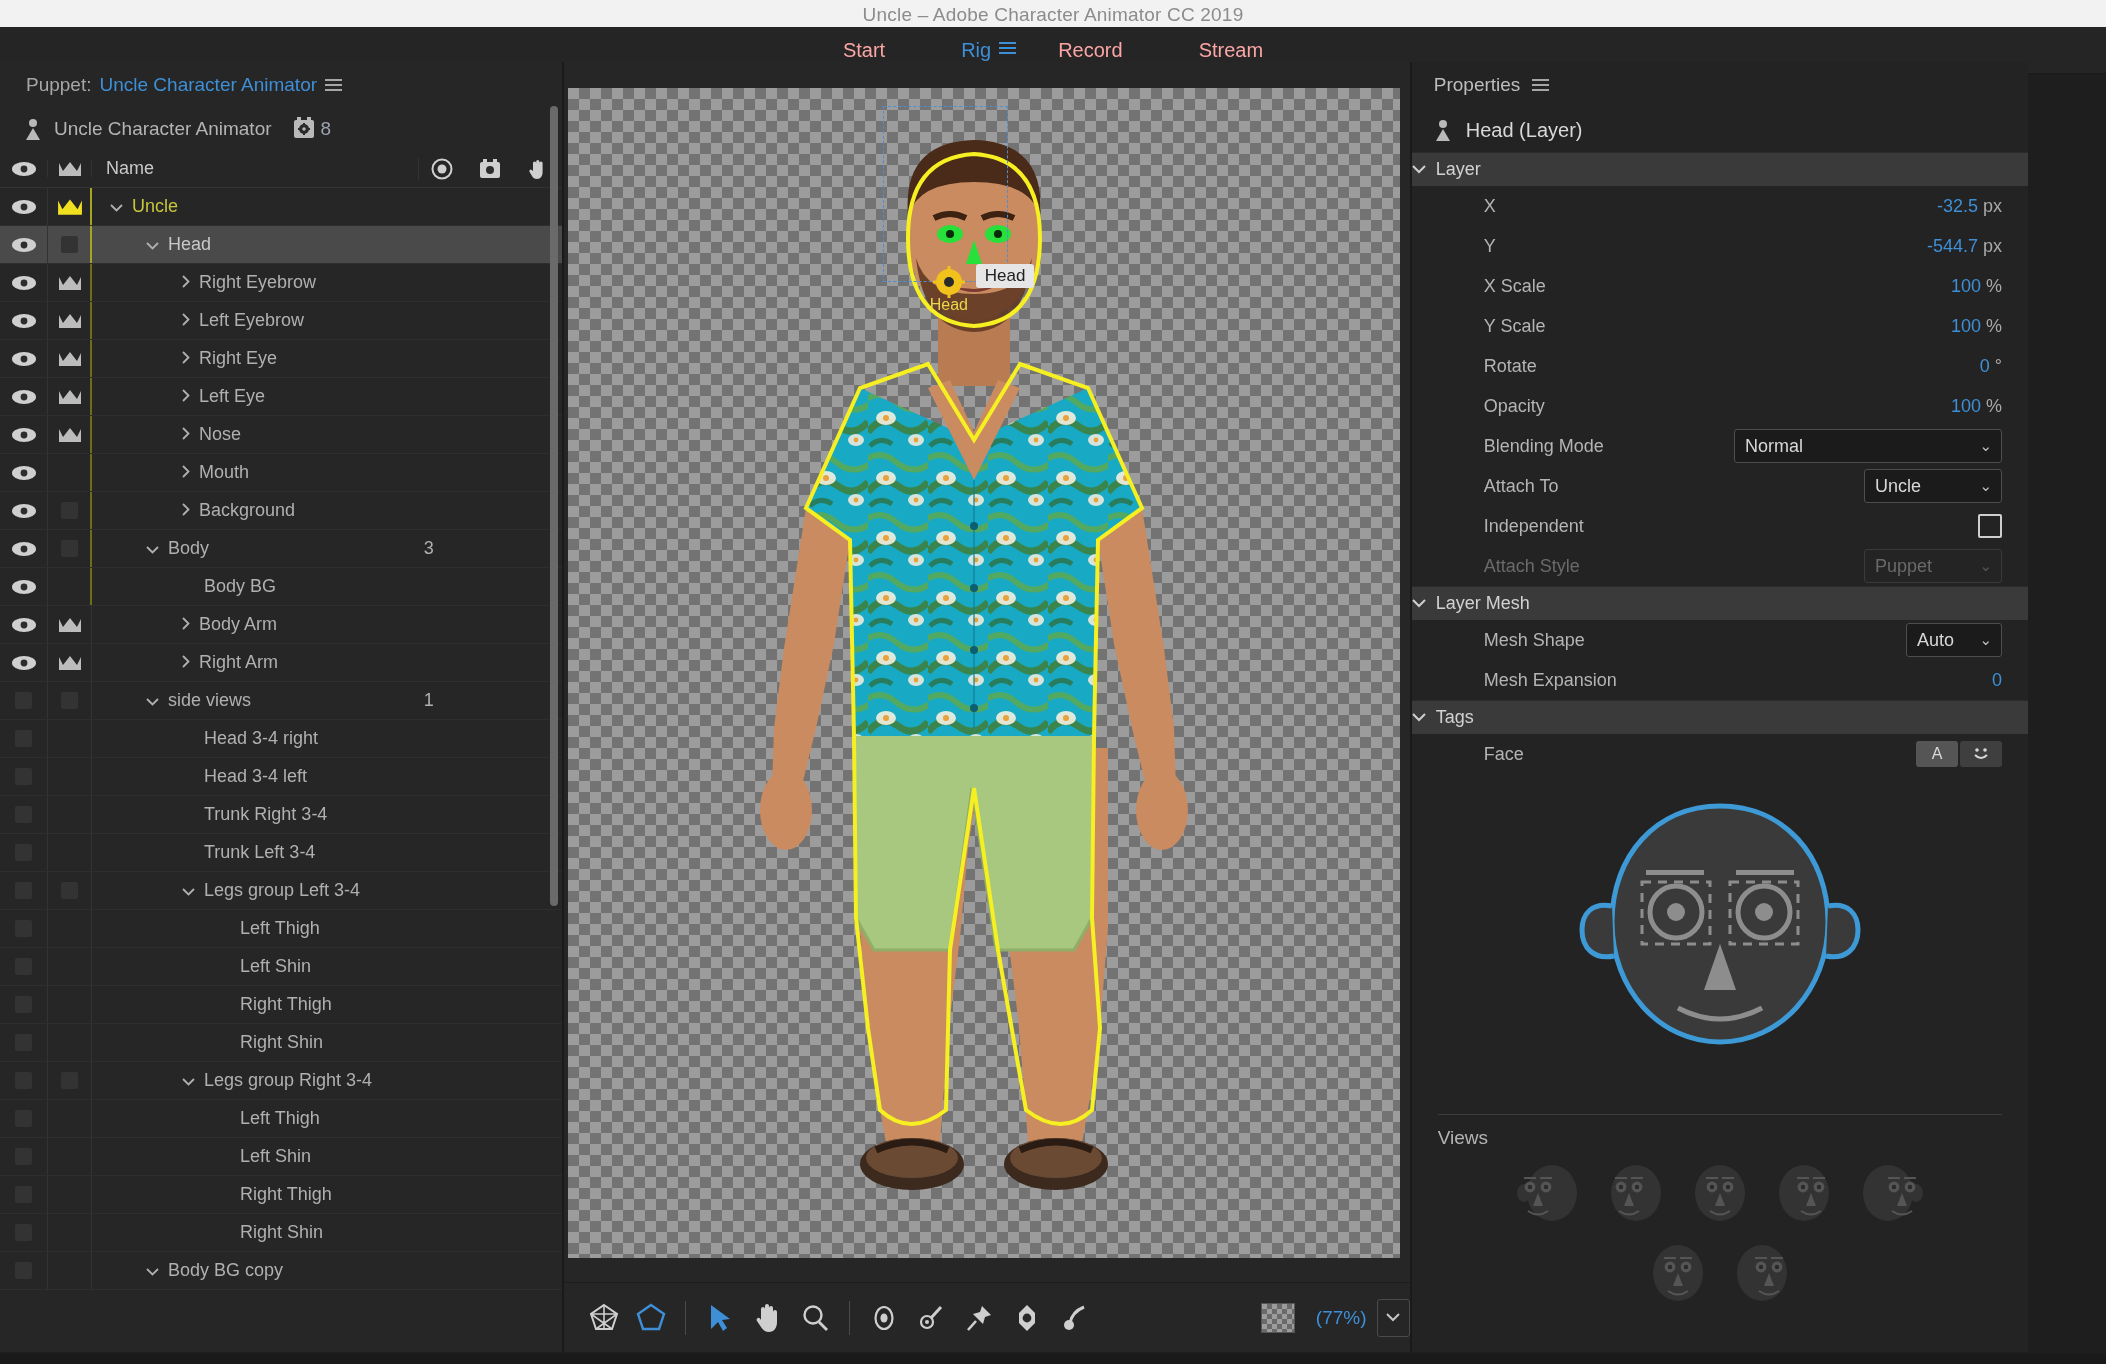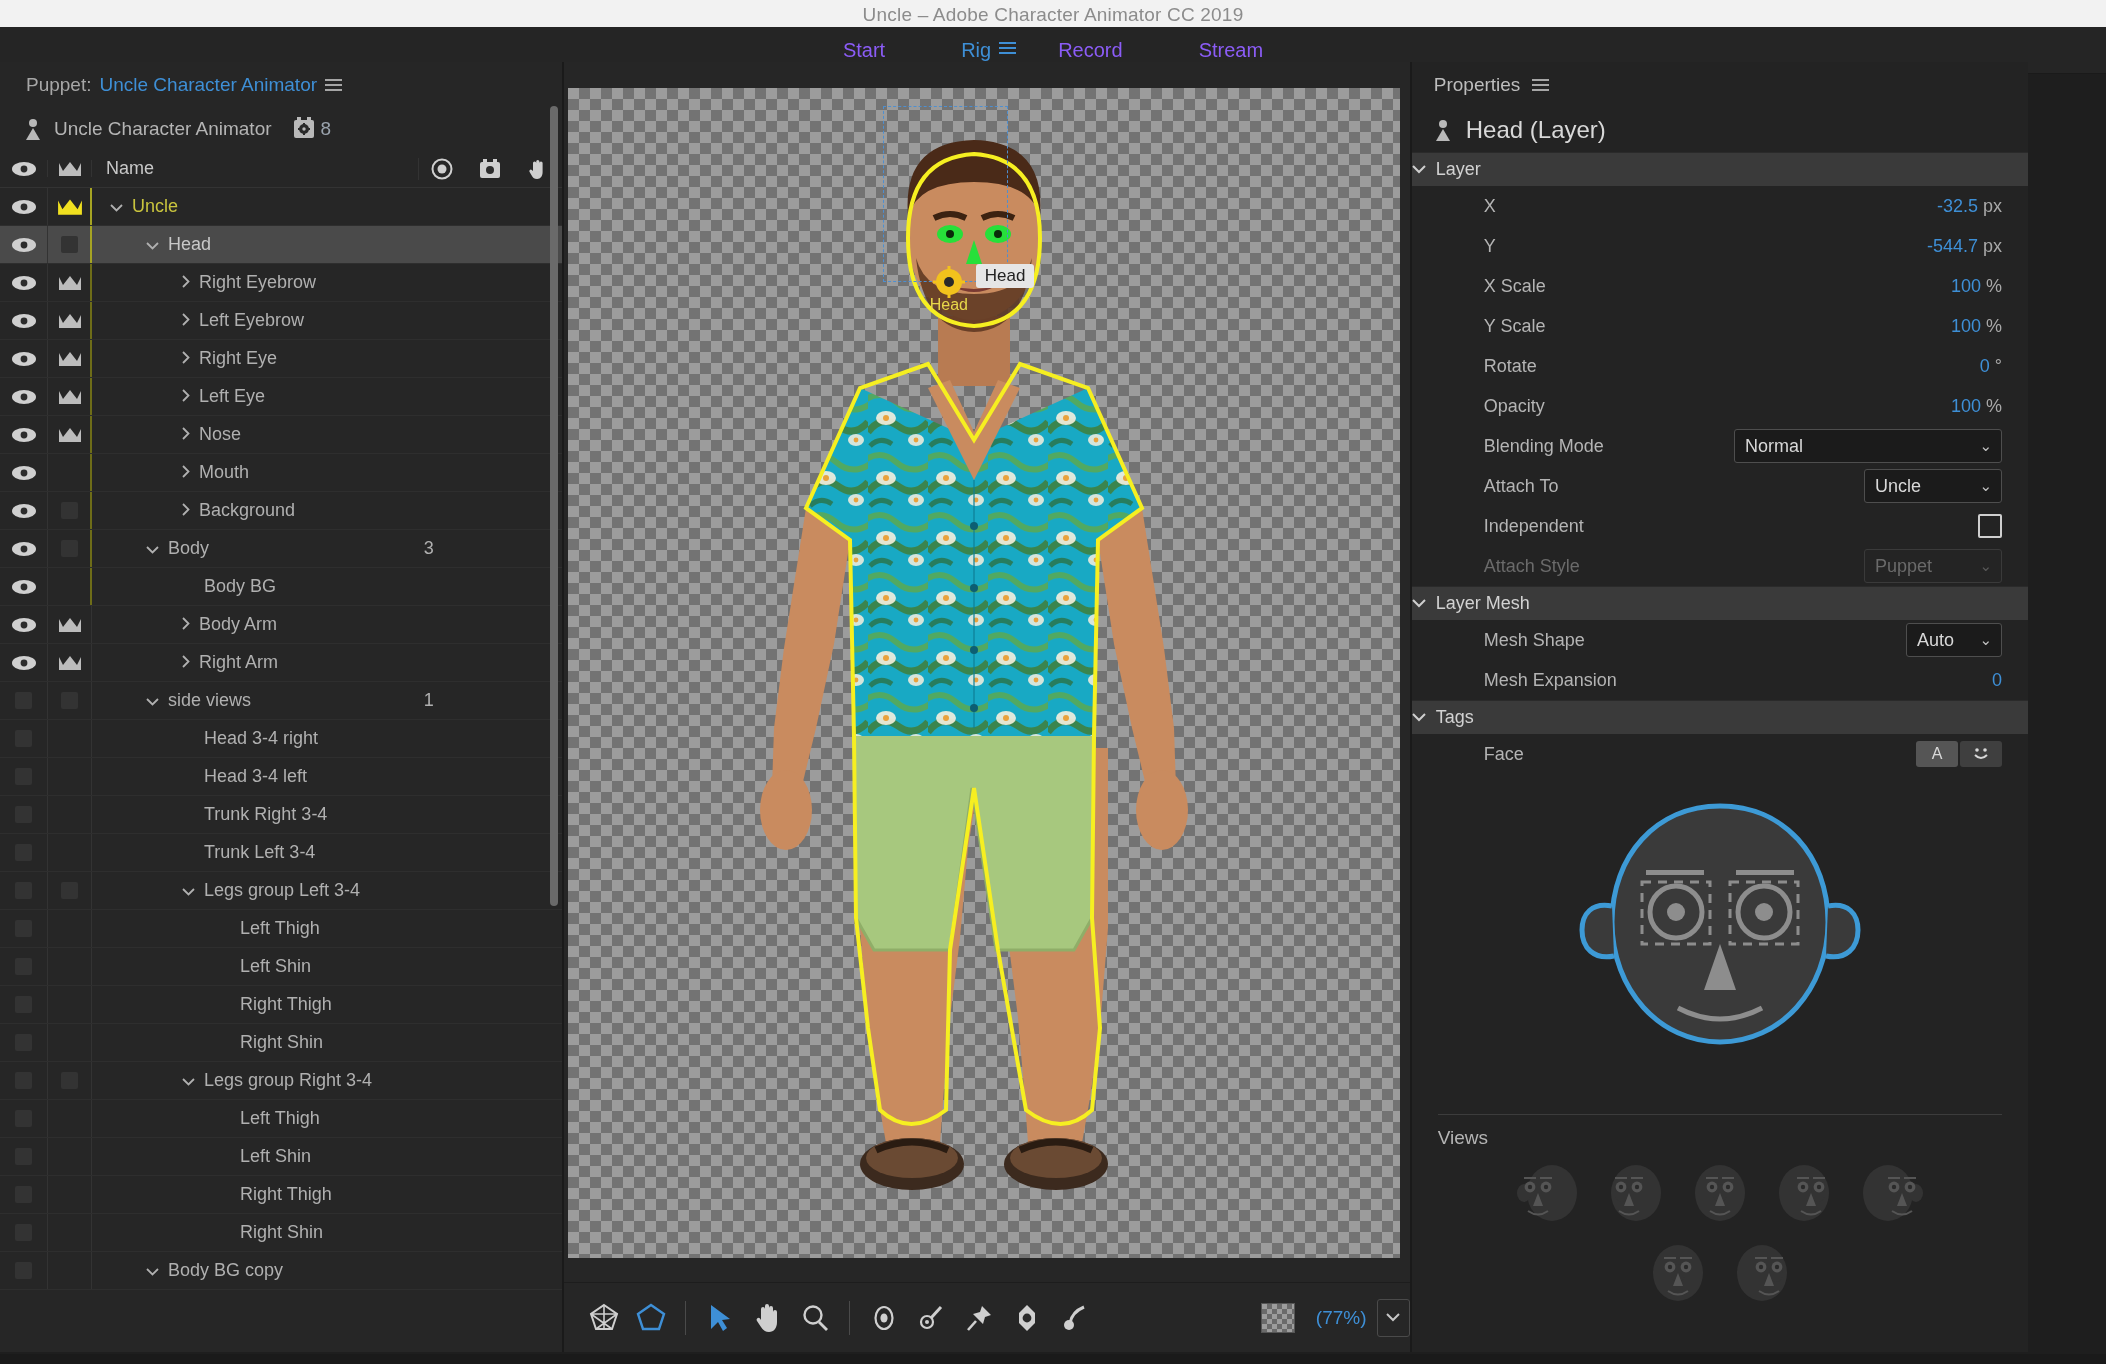--- a/index.html
+++ b/index.html
@@ -24,21 +24,21 @@
 
   
   #tabbar {
     height: 47px; width: 100%;
     background: #252525;
     display: flex; align-items: center; justify-content: center;
     gap: 0px;
     border-bottom: 1px solid #1a1a1a;
   }
   #tabbar .tab {
-    font-size: 20px; color: #8b5cf6;
+    font-size: 20px; color: #fca5a5;
     padding: 0 38px;
     line-height: 47px;
     cursor: default;
   }
   #tabbar .tab.active { color: #3e8fd6; }
   #tabbar .tabmenu {
     color: #3e8fd6; font-size: 20px;
     padding: 0 4px 0 0; margin-left: -30px;
     line-height: 47px;
   }
@@ -224,21 +224,21 @@
     border-left:2px solid #1a1a1a;
     display:flex;flex-direction:column;
     position:relative;
   }
   #props-head {
     height:46px;display:flex;align-items:center;padding-left:22px;gap:12px;
     font-size:19px;color:#bdbdbd;
   }
   #props-layername {
     height:44px;display:flex;align-items:center;padding-left:22px;gap:14px;
-    font-size:24px;color:#d8d8d8;text-align:right;
+    font-size:20px;color:#d8d8d8;text-align:right;
   }
   .section-bar {
     height:34px;background:#3a3a3a;
     display:flex;align-items:center;gap:10px;
     font-size:18px;color:#d2d2d2;
     border-top:1px solid #2a2a2a;
   }
   .prop-row {
     height:40px;display:flex;align-items:center;
     padding:0 26px 0 72px;

